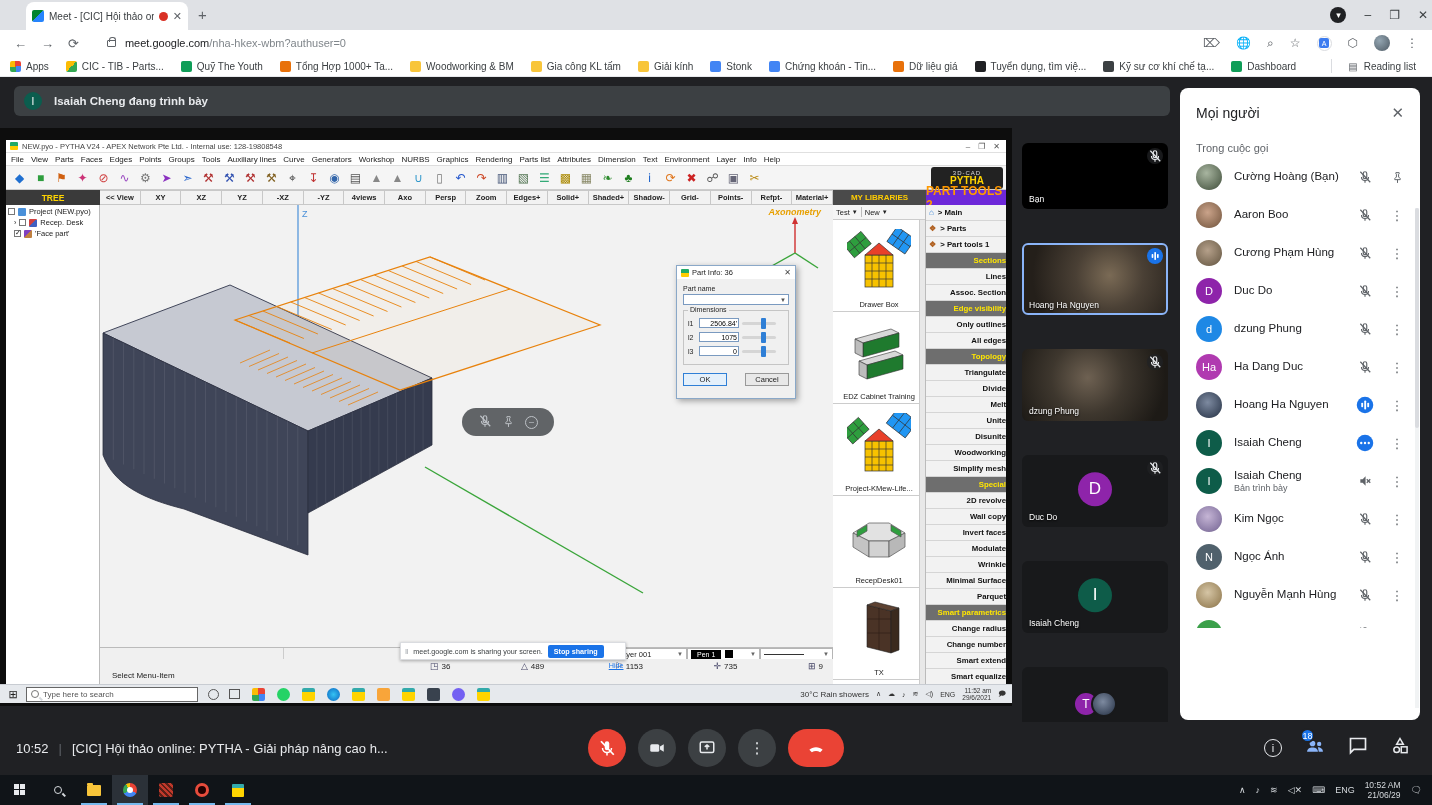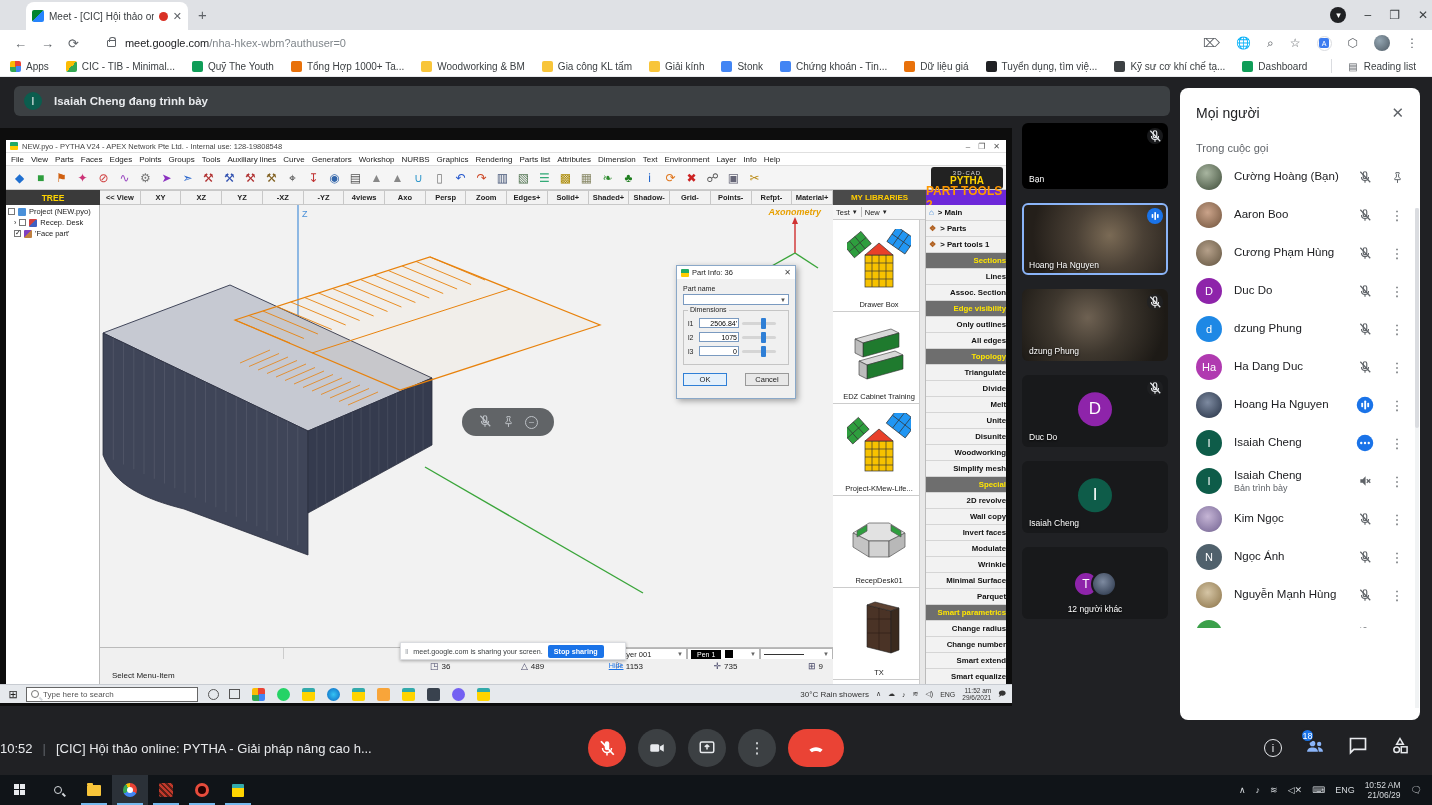--- a/index.html
+++ b/index.html
@@ -108,21 +108,21 @@
   .in-taskview { width:11px; height:10px; border:1px solid #555; margin-left:10px; position:relative;}
   .in-apps { display:flex; gap:12px; margin-left:12px; align-items:center;}
   .in-app { width:13px; height:13px; border-radius:2px; }
   .in-right { margin-left:auto; display:flex; align-items:center; gap:7px; padding-right:6px; color:#333; }
   .in-right .wt { font-size:8px; white-space:nowrap;}
   .in-right .sm { font-size:7px; }
   .in-time { font-size:6.5px; text-align:right; line-height:1.15; white-space:nowrap;}
 
   
   .tiles { position:absolute; left:1022px; top:123px; width:146px; display:flex; flex-direction:column; gap:14px; }
-  .tile { position:relative; width:146px; height:72px; background:#111; border-radius:6px; overflow:hidden; flex:0 0 auto;}
+  .tile { position:relative; width:146px; height:72px; background:#111; border-radius:6px; overflow:hidden; flex:0 0 auto;margin-top:20px;}
   .tile.first { height:66px; background:#000; }
   .tile .nm { position:absolute; left:7px; bottom:5px; color:#fff; font-size:8.5px; text-shadow:0 1px 2px #000;}
   .tile .nm.center { left:0; right:0; text-align:center; }
   .tile .st { position:absolute; right:5px; top:5px; width:16px; height:16px; border-radius:50%; display:flex; align-items:center; justify-content:center; background:rgba(32,33,36,.75);}
   .tile .st.blue { background:#1a73e8; }
   .tile.speaking { outline:2px solid #8ab4f8; outline-offset:-2px;}
   .tile .big-letter { position:absolute; left:50%; top:50%; transform:translate(-50%,-55%); width:34px; height:34px; border-radius:50%; color:#fff; font-size:17px; display:flex; align-items:center; justify-content:center;}
   .room1 { background:radial-gradient(circle at 60% 45%, #7a6a55 0%, #4a4035 35%, #241f1a 80%); }
   .room2 { background:radial-gradient(circle at 45% 40%, #6e6152 0%, #3e372e 40%, #1d1a16 85%); }
   .dark-tile { background:#18191b; }
@@ -147,21 +147,21 @@
   .pscroll .thumb { position:absolute; top:0; width:4px; height:220px; background:#dadce0; border-radius:2px;}
   .ph1{background:radial-gradient(circle at 40% 35%,#a8b5a0,#5d6b57 70%,#39443a);}
   .ph2{background:radial-gradient(circle at 45% 40%,#caa38a,#8a6a52 70%,#55402f);}
   .ph3{background:radial-gradient(circle at 45% 40%,#b5a08a,#7a6a55 70%,#4a4035);}
   .ph4{background:radial-gradient(circle at 45% 40%,#7d8aa0,#3e4a5e 70%,#222b3a);}
   .ph5{background:radial-gradient(circle at 45% 40%,#c5b5d5,#8a7aa5 70%,#55456a);}
   .ph6{background:radial-gradient(circle at 45% 40%,#d5c5a5,#a08a62 70%,#6a5535);}
 
   
   .meetbar { position:absolute; left:0; top:722px; width:1432px; height:52px; background:#202124; display:flex; align-items:center;}
-  .mb-left { display:flex; align-items:center; gap:10px; color:#e8eaed; font-size:13px; white-space:nowrap;}
+  .mb-left { display:flex; align-items:center; gap:10px; padding-left:16px; color:#e8eaed; font-size:13px; white-space:nowrap;}
   .mb-left .sep { color:#5f6368; }
   .mb-center { position:absolute; left:50%; transform:translateX(-50%); display:flex; align-items:center; gap:12px;}
   .rbtn { width:38px; height:38px; border-radius:50%; display:flex; align-items:center; justify-content:center;}
   .rbtn.red { background:#ea4335; }
   .rbtn.dark { background:#3c4043; }
   .rbtn.end { width:56px; border-radius:19px; background:#ea4335;}
   .mb-right { margin-left:auto; display:flex; align-items:center; gap:22px; padding-right:22px; position:relative;}
   .badge { position:absolute; top:-8px; left:36px; background:#1a73e8; color:#fff; border-radius:50%; width:15px; height:15px; font-size:9px; display:flex; align-items:center; justify-content:center; border:2px solid #202124;}
 
   
@@ -246,21 +246,21 @@
     </div>
   </div>
 
   <div class="bookmarks" id="bookmarks-bar">
     <div class="bm">
         <span class="bm-ic" style="background: conic-gradient(rgb(234, 67, 53) 0deg, rgb(234, 67, 53) 25%, rgb(66, 133, 244) 0deg, rgb(66, 133, 244) 50%, rgb(52, 168, 83) 0deg, rgb(52, 168, 83) 75%, rgb(251, 188, 5) 0deg);"></span>
         <span>Apps</span>
       </div>
       <div class="bm">
         <span class="bm-ic" style="background: linear-gradient(135deg, rgb(251, 188, 5) 50%, rgb(52, 168, 83) 50%);"></span>
-        <span>CIC - TIB - Minimal...</span>
+        <span>CIC - TIB - Parts...</span>
       </div>
       <div class="bm">
         <span class="bm-ic" style="background: rgb(15, 157, 88);"></span>
         <span>Quỹ The Youth</span>
       </div>
       <div class="bm">
         <span class="bm-ic" style="background: rgb(232, 113, 10);"></span>
         <span>Tổng Hợp 1000+ Ta...</span>
       </div>
       <div class="bm">

